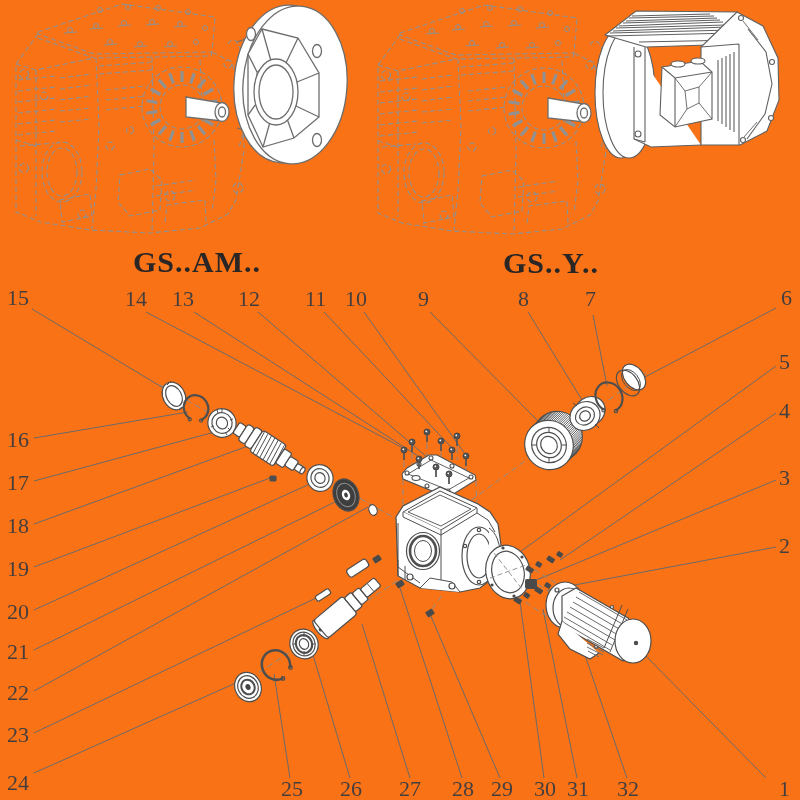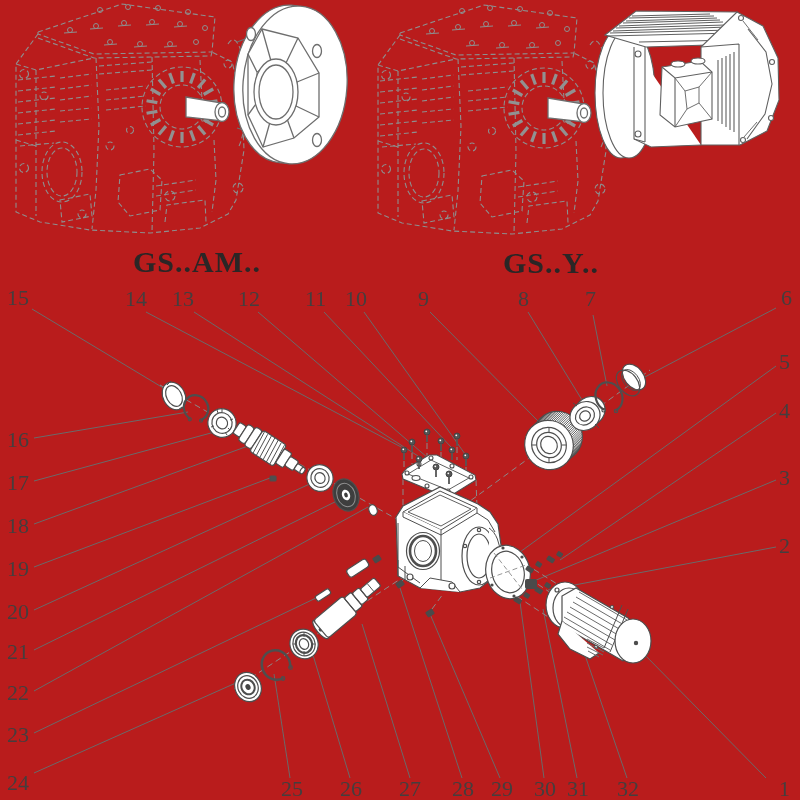--- a/index.html
+++ b/index.html
@@ -1,16 +1,16 @@
 <!DOCTYPE html>
 <html><head>
 <meta charset="utf-8">
 <style>
   html,body{margin:0;padding:0;background:#fff;}
-  #page{width:800px;height:800px;position:relative;background:#b91c1c;overflow:hidden;}
+  #page{width:800px;height:800px;position:relative;background:#f97316;overflow:hidden;}
   svg{position:absolute;top:0;left:0;}
   .num{font-family:"Liberation Serif",serif;font-size:22px;fill:#443e3e;}
   .lbl{font-family:"Liberation Serif",serif;font-size:30px;font-weight:bold;fill:#2b2626;letter-spacing:1px;}
 </style>
 </head>
 <body>
 <div id="page">
 <svg width="800" height="800" viewBox="0 0 800 800">
 <defs>
   <g id="scrw">

